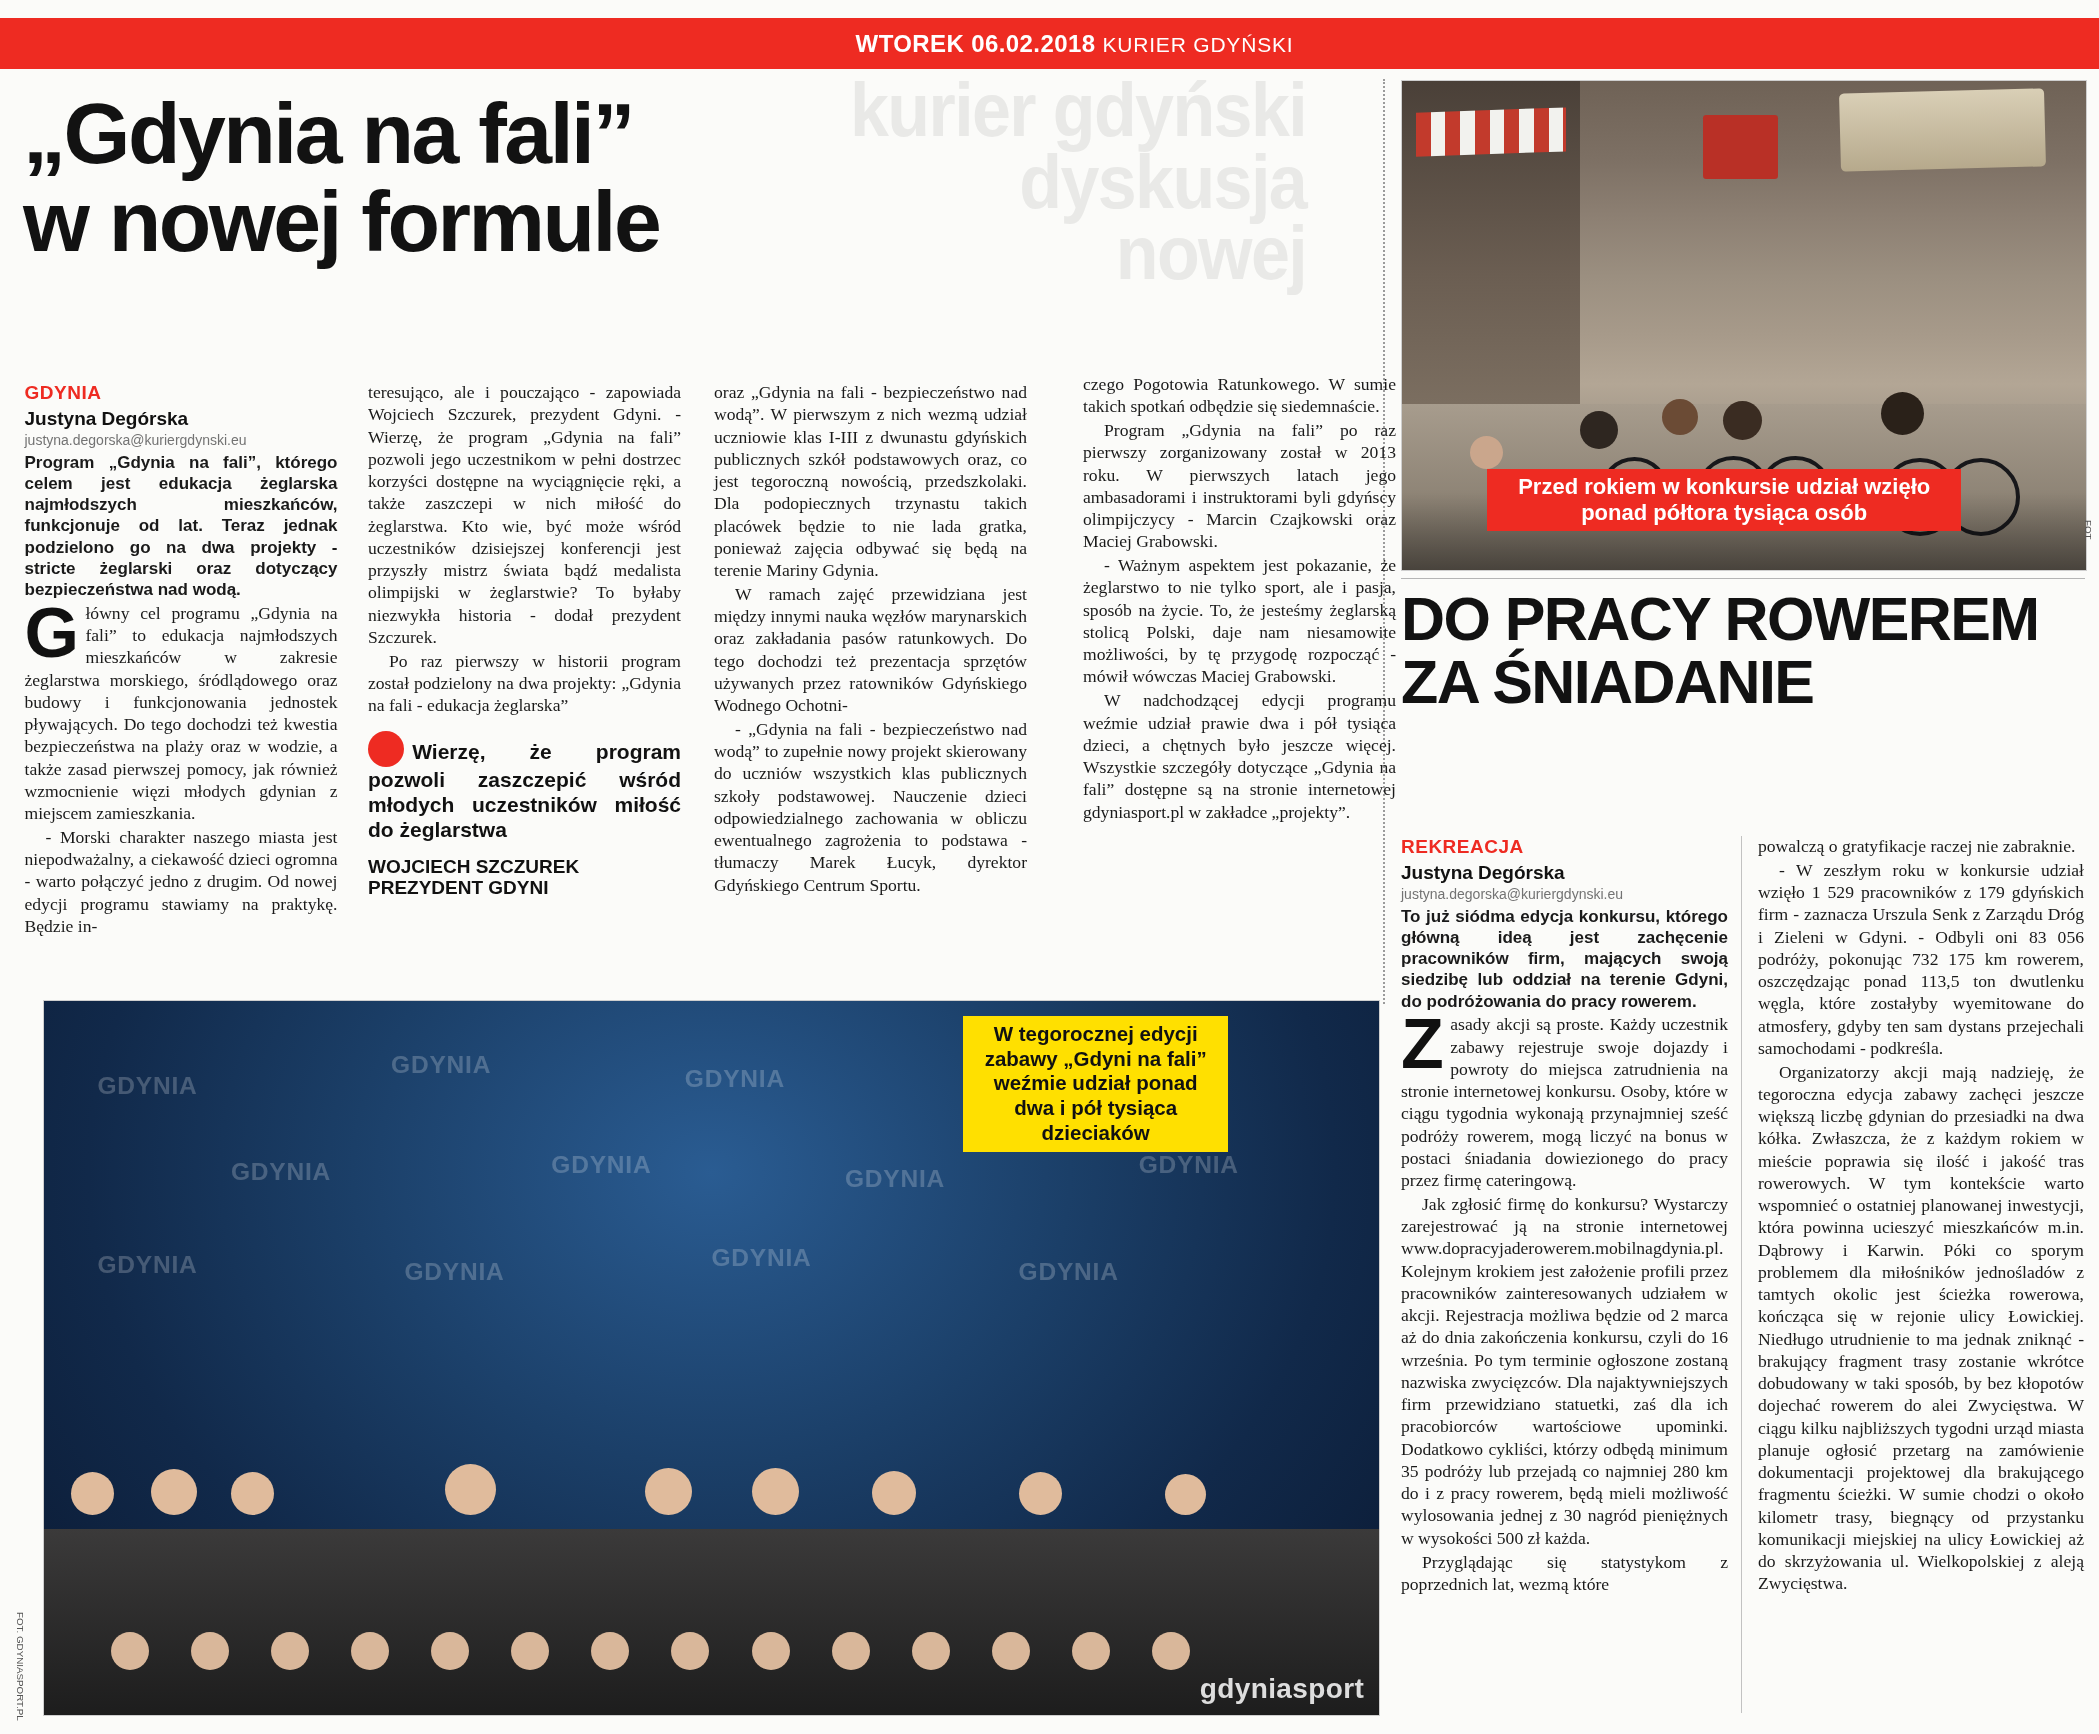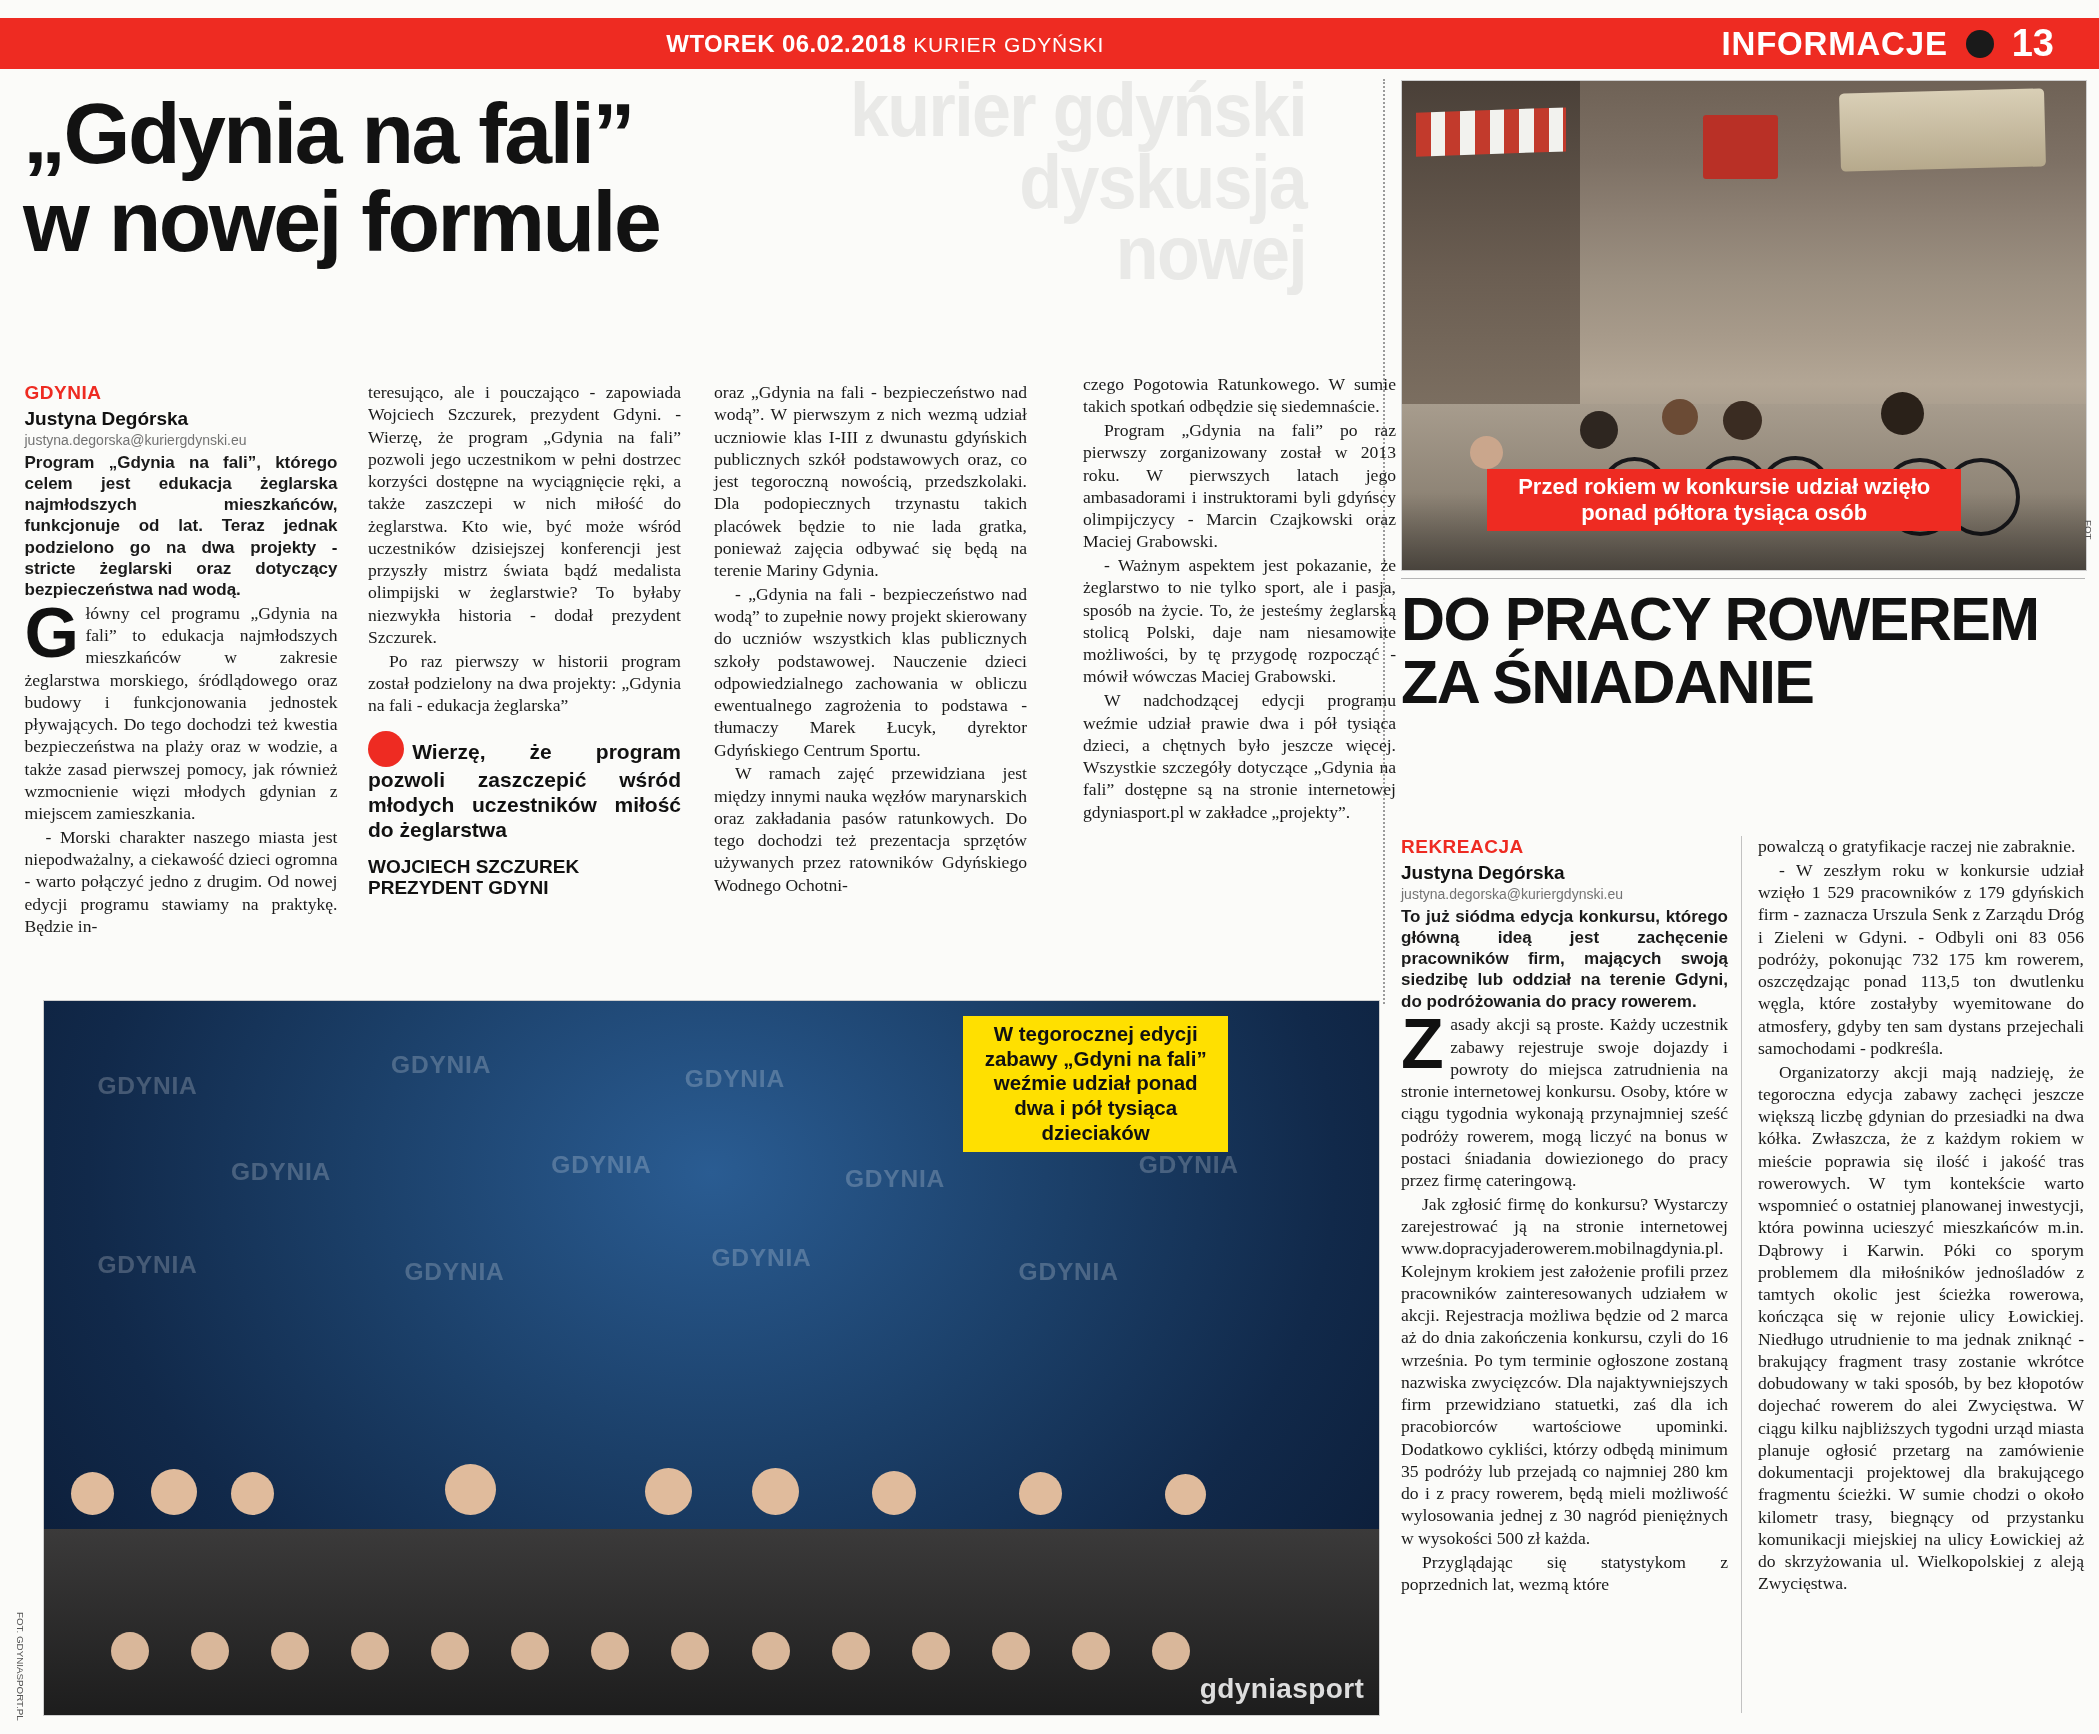--- a/index.html
+++ b/index.html
@@ -308,25 +308,20 @@
 </style>
 </head>
 <body>
 
 <div class="page">
 
   <div class="masthead">
     <div class="left">
       <span>WTOREK  06.02.2018</span>
       <span class="thin">KURIER GDYŃSKI</span>
-    </div>
-    <div class="right">
-      <span class="sec">INFORMACJE</span>
-      <span class="dot"></span>
-      <span class="pageno">13</span>
     </div>
   </div>
 
   <div class="headline">
     <div class="ghost">
       <div>kurier gdyński</div>
       <div>dyskusja</div>
       <div>nowej</div>
     </div>
     <h1>
@@ -399,22 +394,22 @@
       <span class="bullet"></span><span>Wierzę, że program pozwoli zaszczepić wśród młodych uczestników miłość do żeglarstwa</span>
     </div>
     <div class="attrib">
       <div>WOJCIECH SZCZUREK</div>
       <div>PREZYDENT GDYNI</div>
     </div>
   </div>
 
   <div class="col" style="left:714px; top:381px; width:313px;">
     <p class="noind">oraz „Gdynia na fali - bezpieczeństwo nad wodą”. W pierwszym z nich wezmą udział uczniowie klas I-III z dwunastu gdyńskich publicznych szkół podstawowych oraz, co jest tegoroczną nowością, przedszkolaki. Dla podopiecznych trzynastu takich placówek będzie to nie lada gratka, ponieważ zajęcia odbywać się będą na terenie Mariny Gdynia.</p>
+    <p>W ramach zajęć przewidziana jest między innymi nauka węzłów marynarskich oraz zakładania pasów ratunkowych. Do tego dochodzi też prezentacja sprzętów używanych przez ratowników Gdyńskiego Wodnego Ochotni-</p>
     <p>- „Gdynia na fali - bezpieczeństwo nad wodą” to zupełnie nowy projekt skierowany do uczniów wszystkich klas publicznych szkoły podstawowej. Nauczenie dzieci odpowiedzialnego zachowania w obliczu ewentualnego zagrożenia to podstawa - tłumaczy Marek Łucyk, dyrektor Gdyńskiego Centrum Sportu.</p>
-    <p>W ramach zajęć przewidziana jest między innymi nauka węzłów marynarskich oraz zakładania pasów ratunkowych. Do tego dochodzi też prezentacja sprzętów używanych przez ratowników Gdyńskiego Wodnego Ochotni-</p>
   </div>
 
   <div class="col" style="left:1059px; top:373px; width:313px;margin-left:24px;">
     <p class="noind">czego Pogotowia Ratunkowego. W sumie takich spotkań odbędzie się siedemnaście.</p>
     <p>Program „Gdynia na fali” po raz pierwszy zorganizowany został w 2013 roku. W pierwszych latach jego ambasadorami i instruktorami byli gdyńscy olimpijczycy - Marcin Czajkowski oraz Maciej Grabowski.</p>
     <p>- Ważnym aspektem jest pokazanie, że żeglarstwo to nie tylko sport, ale i pasja, sposób na życie. To, że jesteśmy żeglarską stolicą Polski, daje nam niesamowite możliwości, by tę przygodę rozpocząć - mówił wówczas Maciej Grabowski.</p>
     <p>W nadchodzącej edycji programu weźmie udział prawie dwa i pół tysiąca dzieci, a chętnych było jeszcze więcej. Wszystkie szczegóły dotyczące „Gdynia na fali” dostępne są na stronie internetowej gdyniasport.pl w zakładce „projekty”.</p>
   </div>
 
   <div class="bigsec" style="left:1401px; top:588px; width:687px;">

